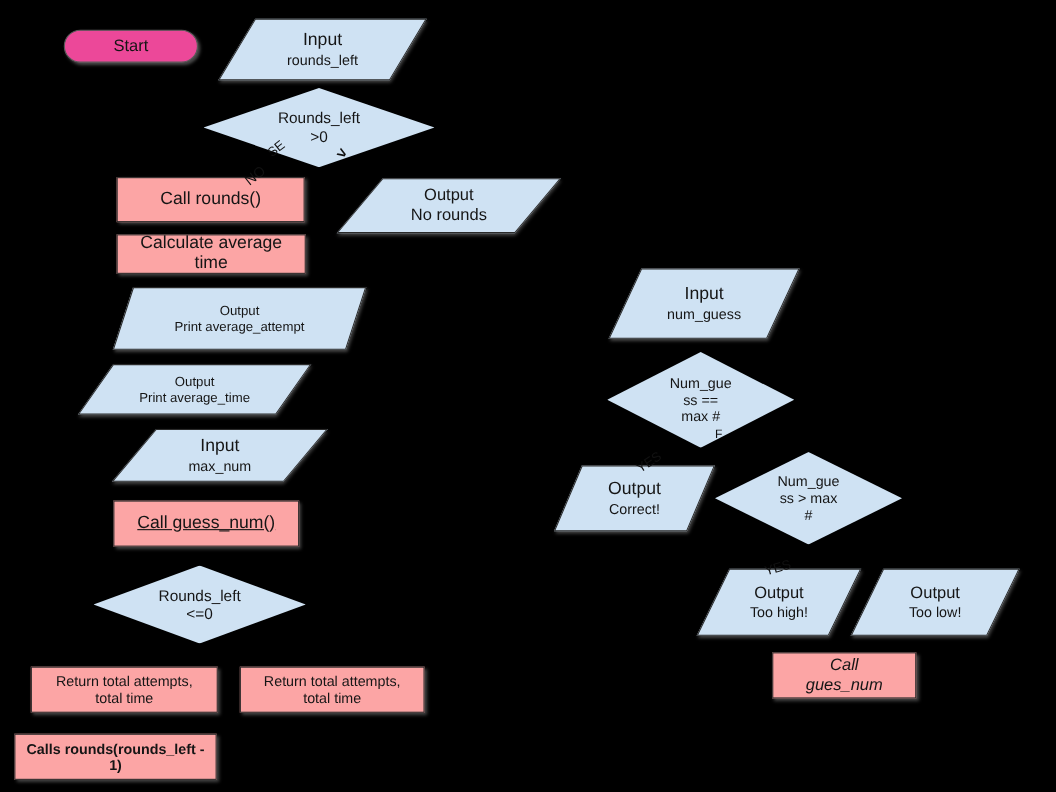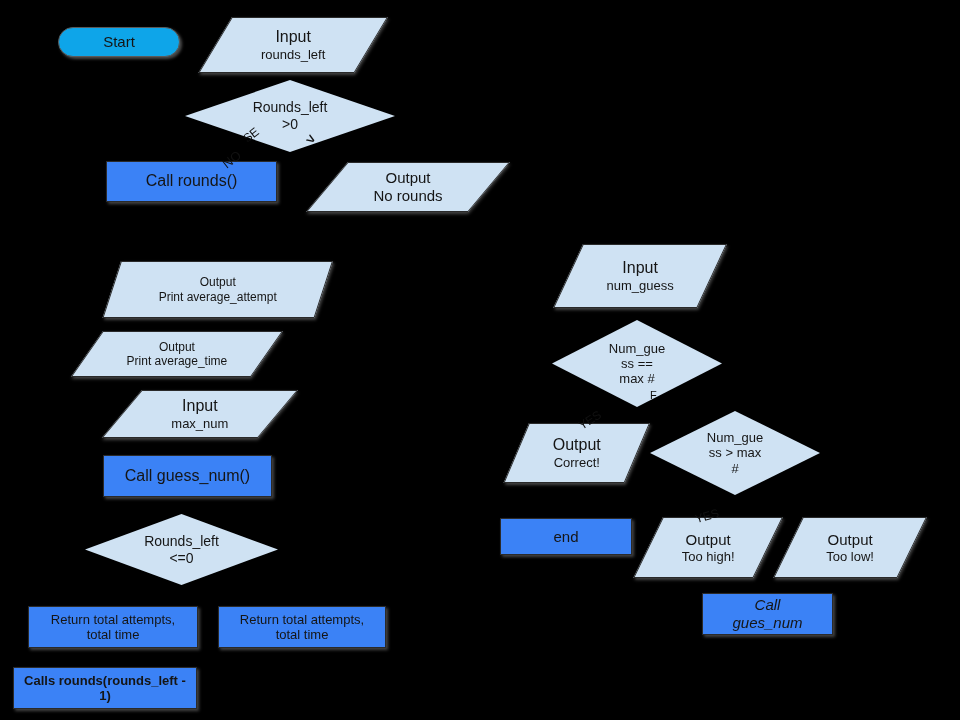--- a/index.html
+++ b/index.html
@@ -2,23 +2,23 @@
 <html><head>
 <meta charset="utf-8">
 <style>
   html,body{margin:0;padding:0;background:#000;}
   #canvas{
     position:relative;width:960px;height:720px;background:#000000;
     overflow:hidden;font-family:"Liberation Sans", sans-serif;color:#151515;
   }
   .shape{position:absolute;box-sizing:border-box;display:flex;flex-direction:column;
     align-items:center;justify-content:center;text-align:center;line-height:1.18;}
-  .rect{background:#3b82f6;border:1px solid #2a2a2a;
+  .rect{background:#fca5a5;border:1px solid #2a2a2a;
     box-shadow:2px 2px 3px rgba(125,125,125,.55);}
-  .pill{background:#0ea5e9;border:1.5px solid #5a5a5a;border-radius:16px;
+  .pill{background:#ec4899;border:1.5px solid #5a5a5a;border-radius:16px;
     box-shadow:2px 2px 3px rgba(125,125,125,.6);}
   .para{background:#cfe2f3;border:1px solid #2a2a2a;transform-origin:top left;
     box-shadow:2px 2px 3px rgba(125,125,125,.55);}
   .para .inner{display:flex;flex-direction:column;align-items:center;justify-content:center;
     width:100%;height:100%;text-align:center;line-height:1.18;}
   .diamond{background:#cfe2f3;clip-path:polygon(50% 0,100% 50%,50% 100%,0 50%);
     filter:drop-shadow(2px 2px 0px rgba(110,110,110,.75)) drop-shadow(1px 1px 1px rgba(90,90,90,.5));}
   .t16{font-size:16px;} .t15{font-size:15px;} .t14{font-size:14px;}
   .t13{font-size:13px;} .t12{font-size:12px;} .t11{font-size:11px;}
   .frag{position:absolute;color:#111;white-space:nowrap;transform-origin:center;}
@@ -48,20 +48,24 @@
     <span>Call rounds()</span>
   </div>
 
   <div class="shape para" style="left:348px;top:162px;width:162px;height:50px;transform:skewX(-40deg);">
     <div class="inner" style="transform:skewX(40deg);">
       <span class="t15">Output</span>
       <span class="t15">No rounds</span>
     </div>
   </div>
 
+  <div class="shape rect t16" style="left:106px;top:213px;width:172px;height:36px;overflow:visible;">
+    <span>Calculate average</span>
+    <span>time</span>
+  </div>
 
   <div class="shape para" style="left:121px;top:261px;width:212px;height:57px;transform:skewX(-18deg);">
     <div class="inner" style="transform:skewX(18deg);">
       <span class="t12">Output</span>
       <span class="t12">Print average_attempt</span>
     </div>
   </div>
 
   <div class="shape para" style="left:103px;top:331px;width:180px;height:46px;transform:skewX(-35deg);">
     <div class="inner" style="transform:skewX(35deg);">
@@ -70,21 +74,21 @@
     </div>
   </div>
 
   <div class="shape para" style="left:142px;top:390px;width:156px;height:48px;transform:skewX(-40deg);">
     <div class="inner" style="transform:skewX(40deg);">
       <span class="t16">Input</span>
       <span class="t13">max_num</span>
     </div>
   </div>
 
-  <div class="shape rect t16" style="left:103px;top:455px;width:169px;height:42px;">
+  <div class="shape rect t16" style="left:103px;top:455px;width:169px;height:42px;text-decoration:underline;">
     <span>Call guess_num()</span>
   </div>
 
   <div class="shape diamond" style="left:85px;top:514px;width:193px;height:71px;">
     <span class="t14">Rounds_left</span>
     <span class="t14">&lt;=0</span>
   </div>
 
   <div class="shape rect t13" style="left:28px;top:606px;width:170px;height:42px;">
     <span>Return total attempts,</span>
@@ -120,23 +124,20 @@
       <span class="t13">Correct!</span>
     </div>
   </div>
 
   <div class="shape diamond" style="left:650px;top:411px;width:170px;height:84px;">
     <span class="t13">Num_gue</span>
     <span class="t13">ss &gt; max</span>
     <span class="t13">#</span>
   </div>
 
-  <div class="shape rect t15" style="left:500px;top:518px;width:132px;height:37px;">
-    <span>end</span>
-  </div>
 
   <div class="shape para" style="left:663px;top:517px;width:120px;height:61px;transform:skewX(-26deg);">
     <div class="inner" style="transform:skewX(26deg);">
       <span class="t15">Output</span>
       <span class="t13">Too high!</span>
     </div>
   </div>
 
   <div class="shape para" style="left:803px;top:517px;width:124px;height:61px;transform:skewX(-26deg);">
     <div class="inner" style="transform:skewX(26deg);">

